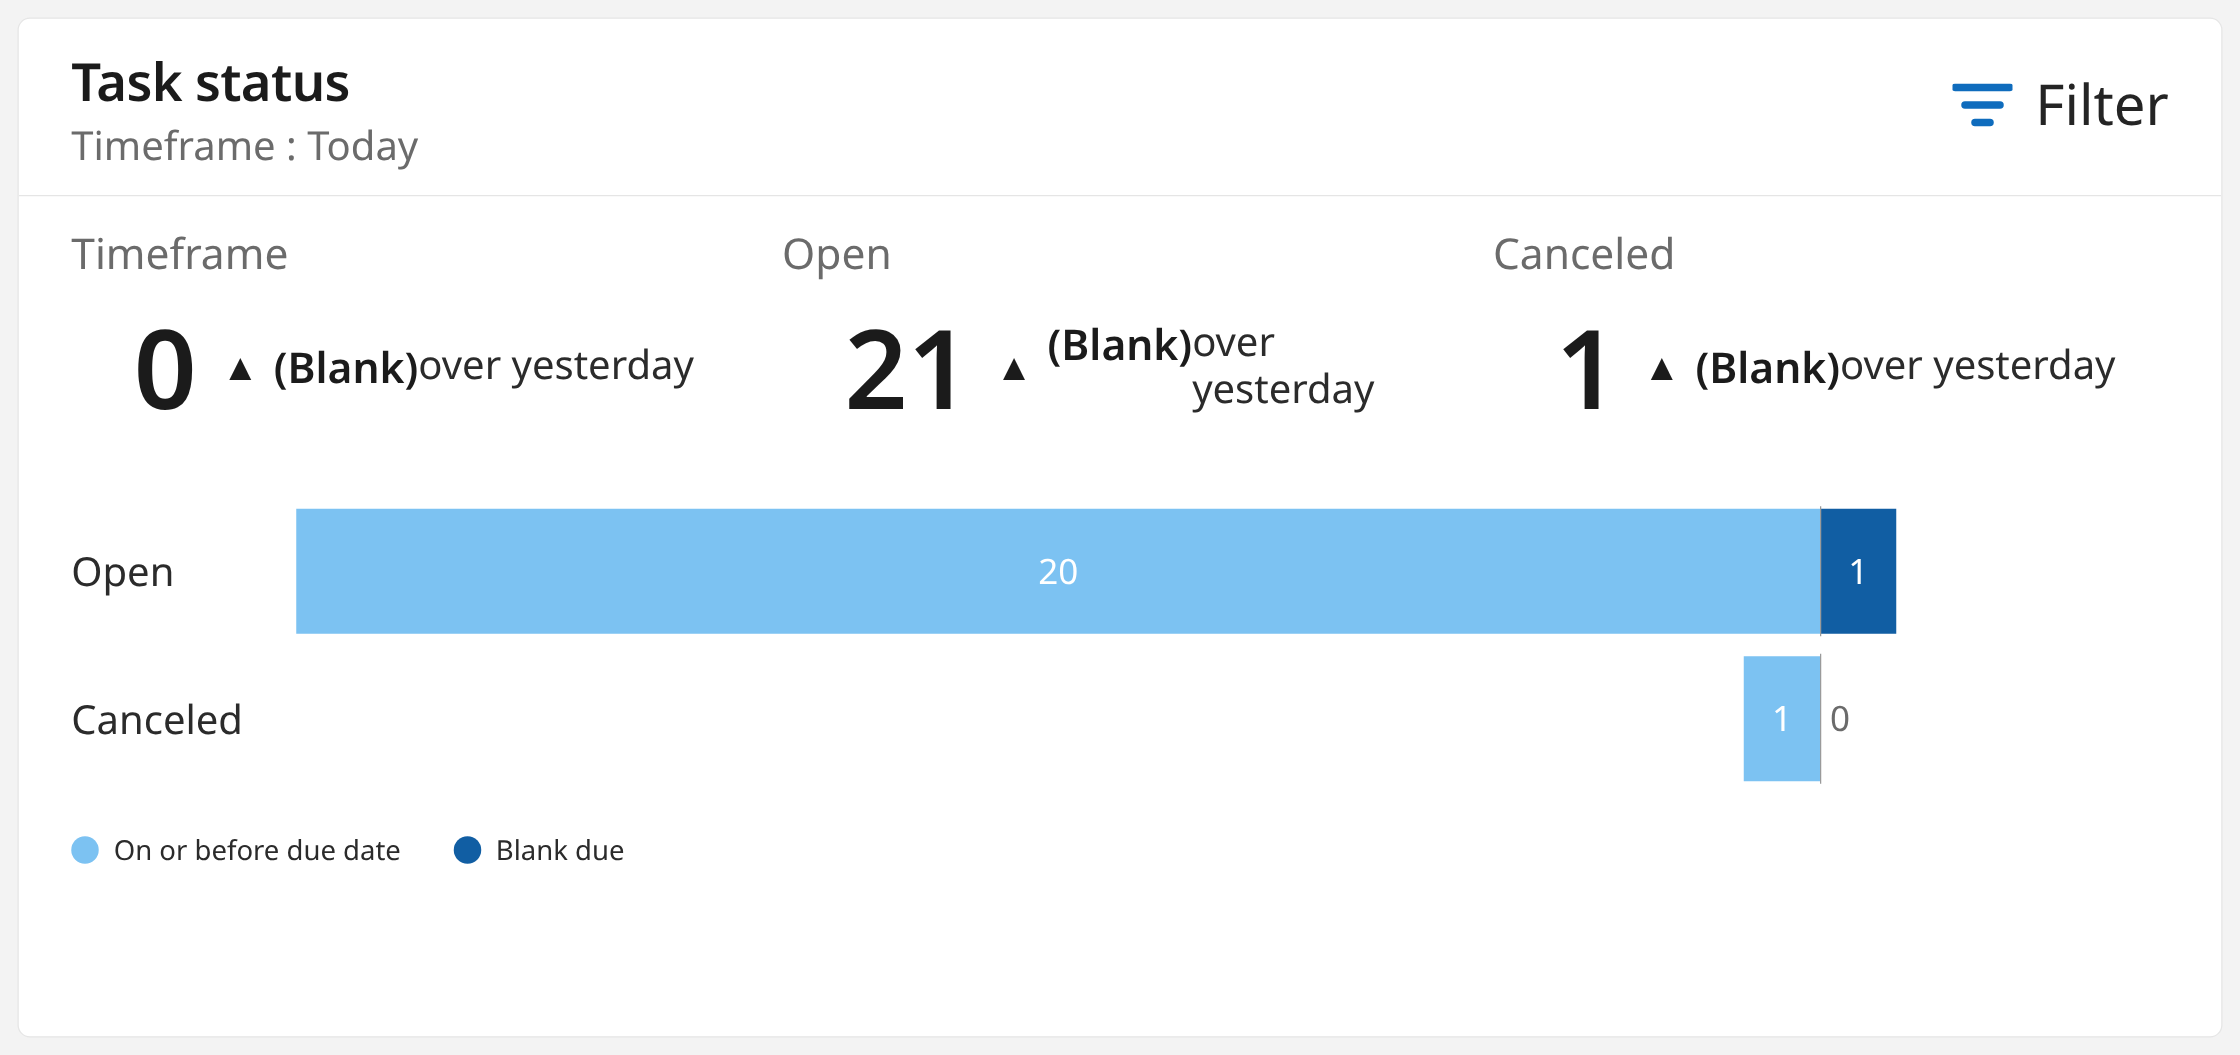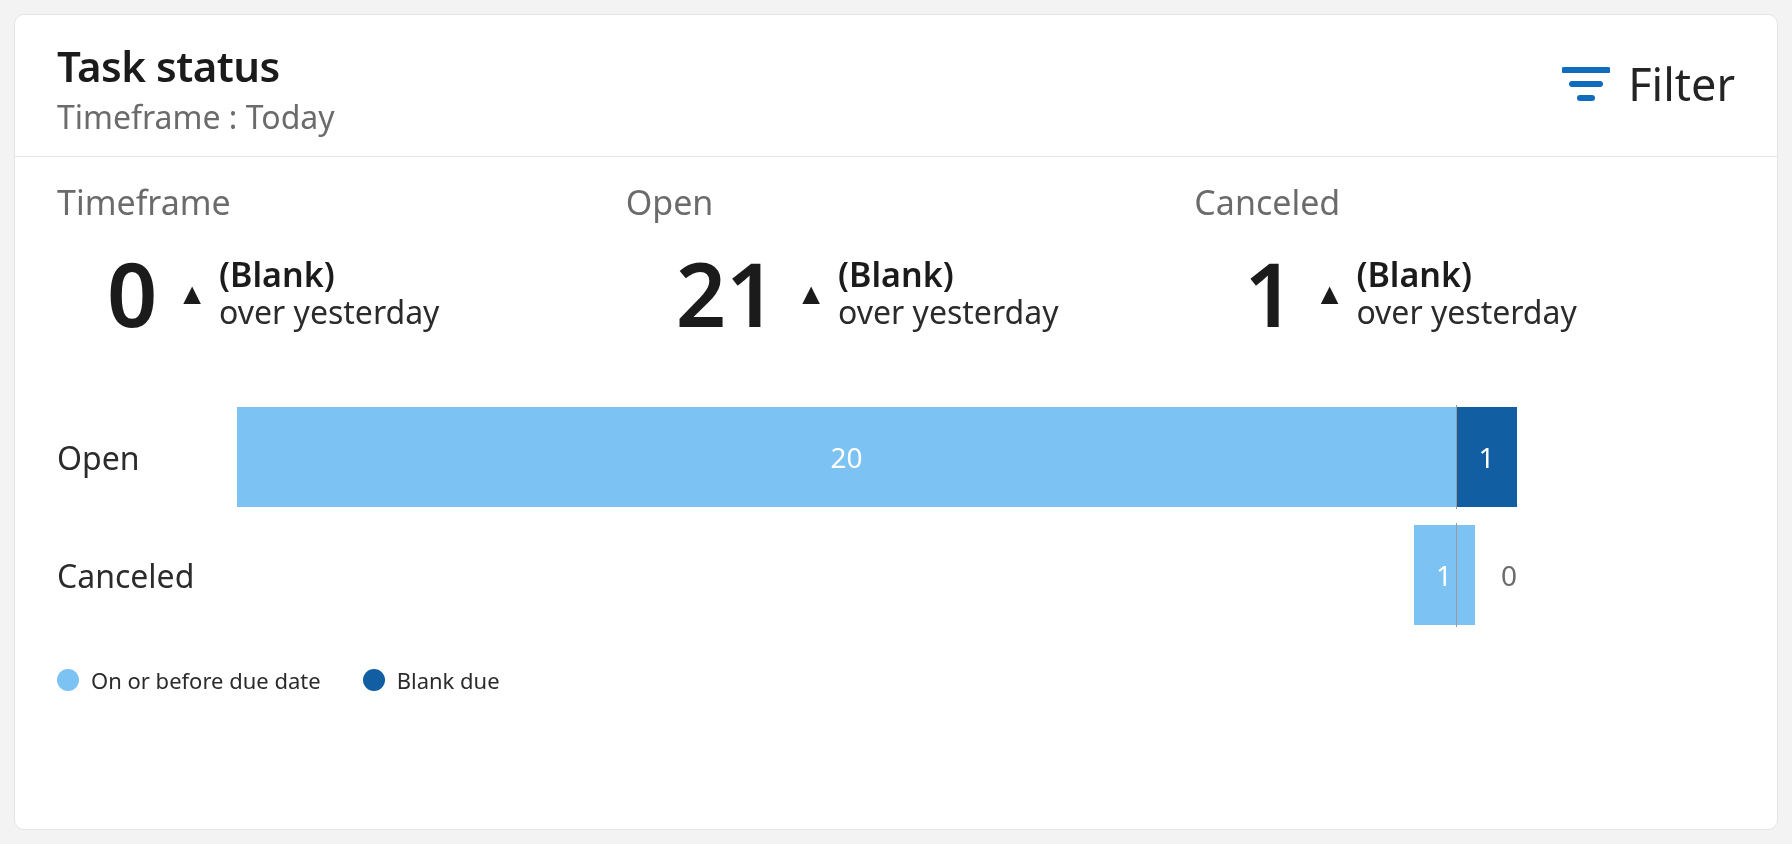--- a/index.html
+++ b/index.html
@@ -40,29 +40,29 @@
   .filter-icon svg{display:block;}
   .card-body{padding:22px 42px 30px 42px;display:flex;flex-direction:column;flex:1;}
   
   .kpi-row{display:flex;gap:28px;}
   .kpi{flex:1;min-width:0;}
   .kpi-label{font-size:34px;color:var(--muted);margin-bottom:24px;}
   .kpi-body{display:flex;align-items:center;gap:20px;}
   .kpi-value{font-size:88px;font-weight:600;line-height:1;padding-left:50px;}
   .kpi-delta{display:flex;align-items:center;gap:12px;}
   .tri{font-size:30px;line-height:1;}
-  .kpi-delta-text{display:flex;flex-direction:column;line-height:1.15;}
+  .kpi-delta-text{display:flex;flex-direction:row;line-height:1.15;}
   .kpi-delta-text .line1{font-size:34px;font-weight:600;}
   .kpi-delta-text .line2{font-size:32px;color:#2b2b2b;}
   
   .chart-wrap{margin-top:70px;}
   .chart{width:100%;}
   .bar-row{display:flex;align-items:center;height:100px;margin-bottom:18px;}
   .bar-label{width:180px;font-size:32px;color:#2b2b2b;}
-  .bar-track{position:relative;flex:0 0 1280px;height:100%;display:flex;align-items:center;justify-content:space-between;}
+  .bar-track{position:relative;flex:0 0 1280px;height:100%;display:flex;align-items:center;}
   .bar-seg{height:100%;display:flex;align-items:center;justify-content:center;font-size:28px;color:#fff;}
   .bar-seg.light{background:var(--lightblue);}
   .bar-seg.dark{background:var(--darkblue);}
   .seg-outside{color:var(--muted);font-size:28px;margin-left:8px;}
   .axis-line{position:absolute;top:-2px;bottom:-2px;width:1px;background:#9a9a9a;}
   
   .legend{display:flex;gap:42px;margin-top:22px;align-items:center;}
   .legend-item{display:flex;align-items:center;gap:12px;font-size:22px;color:#2b2b2b;}
   .legend-dot{width:22px;height:22px;border-radius:50%;}
 </style>

